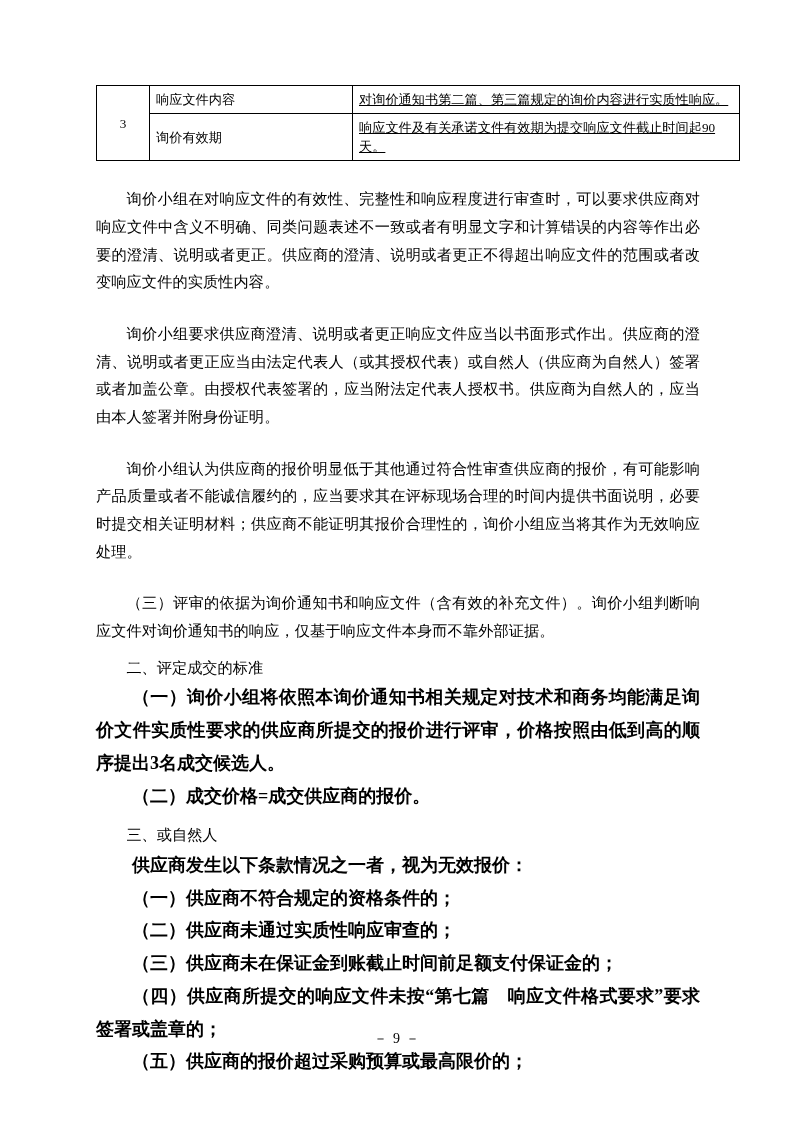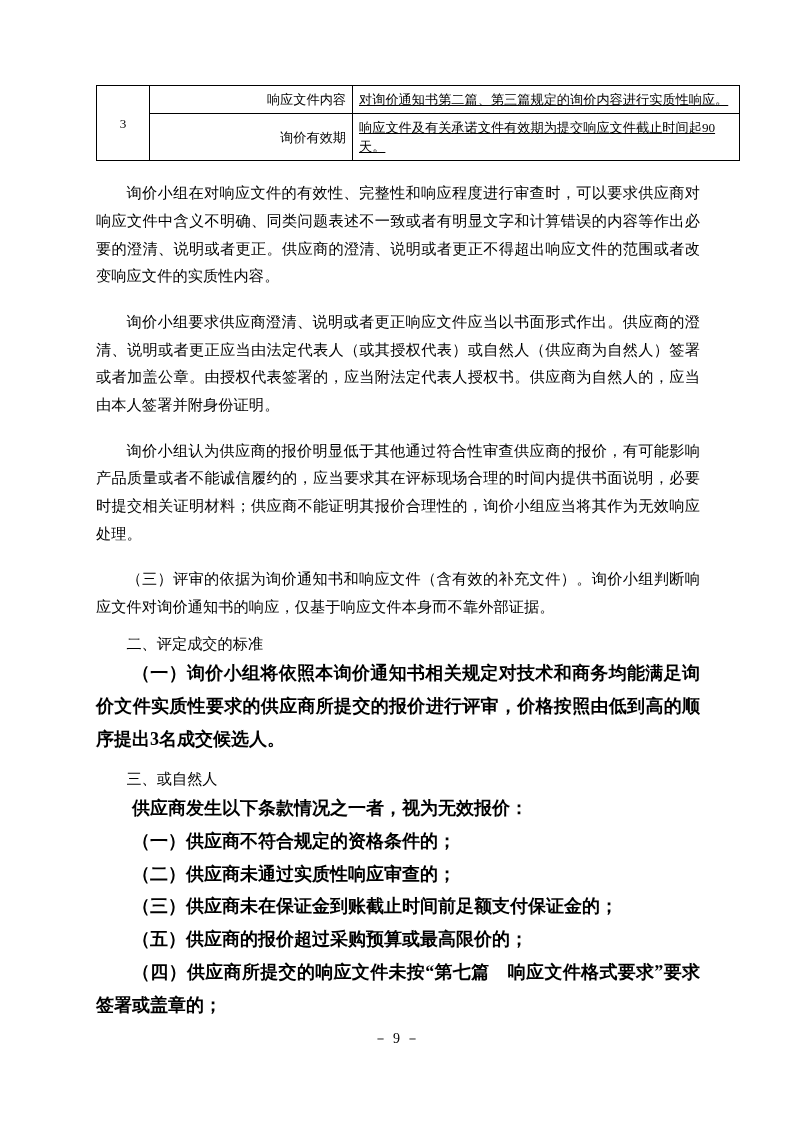--- a/index.html
+++ b/index.html
@@ -37,37 +37,36 @@
     vertical-align: middle;
     font-family: "Liberation Serif", "DejaVu Serif", serif;
   }
   td.col-num {
     width: 40px;
     text-align: center;
     vertical-align: middle;
   }
   td.col-label {
     width: 190px;
-    text-align: right;
   }
   td.col-desc {
     width: 374px;
     text-decoration: underline;
   }
   p.para {
     margin: 0;
     font-size: 15.2px;
     line-height: 1.82;
     text-align: justify;
     text-justify: inter-ideograph;
     text-indent: 2em;
     letter-spacing: 0.1px;
   }
   p.spacer-top {
-    margin-top: 18px;
+    margin-top: 24px;
   }
   h2.heading {
     margin: 9px 0 0 0;
     font-size: 15.2px;
     line-height: 1.82;
     font-weight: normal;
     text-indent: 2em;
     font-family: "Liberation Sans", sans-serif;
   }
   p.item {
@@ -110,25 +109,26 @@
     </tbody>
       </table>
 
     <p class="para spacer-top">询价小组在对响应文件的有效性、完整性和响应程度进行审查时，可以要求供应商对响应文件中含义不明确、同类问题表述不一致或者有明显文字和计算错误的内容等作出必要的澄清、说明或者更正。供应商的澄清、说明或者更正不得超出响应文件的范围或者改变响应文件的实质性内容。</p>
     <p class="para spacer-top">询价小组要求供应商澄清、说明或者更正响应文件应当以书面形式作出。供应商的澄清、说明或者更正应当由法定代表人（或其授权代表）或自然人（供应商为自然人）签署或者加盖公章。由授权代表签署的，应当附法定代表人授权书。供应商为自然人的，应当由本人签署并附身份证明。</p>
     <p class="para spacer-top">询价小组认为供应商的报价明显低于其他通过符合性审查供应商的报价，有可能影响产品质量或者不能诚信履约的，应当要求其在评标现场合理的时间内提供书面说明，必要时提交相关证明材料；供应商不能证明其报价合理性的，询价小组应当将其作为无效响应处理。</p>
     <p class="para spacer-top">（三）评审的依据为询价通知书和响应文件（含有效的补充文件）。询价小组判断响应文件对询价通知书的响应，仅基于响应文件本身而不靠外部证据。</p>
 
     <h2 class="heading">二、评定成交的标准</h2>
     <p class="item">（一）询价小组将依照本询价通知书相关规定对技术和商务均能满足询价文件实质性要求的供应商所提交的报价进行评审，价格按照由低到高的顺序提出3名成交候选人。</p>
+    <p class="item">（二）成交价格=成交供应商的报价。</p>
 
     <h2 class="heading">三、或自然人</h2>
     <p class="item">供应商发生以下条款情况之一者，视为无效报价：</p>
     <p class="item">（一）供应商不符合规定的资格条件的；</p>
     <p class="item">（二）供应商未通过实质性响应审查的；</p>
     <p class="item">（三）供应商未在保证金到账截止时间前足额支付保证金的；</p>
+    <p class="item">（四）供应商所提交的响应文件未按“第七篇　响应文件格式要求”要求签署或盖章的；</p>
     <p class="item">（五）供应商的报价超过采购预算或最高限价的；</p>
-    <p class="item">（四）供应商所提交的响应文件未按“第七篇　响应文件格式要求”要求签署或盖章的；</p>
 
   </div>
 
   <div class="footer">－ 9 －</div>
 </div>
 
 </body></html>

